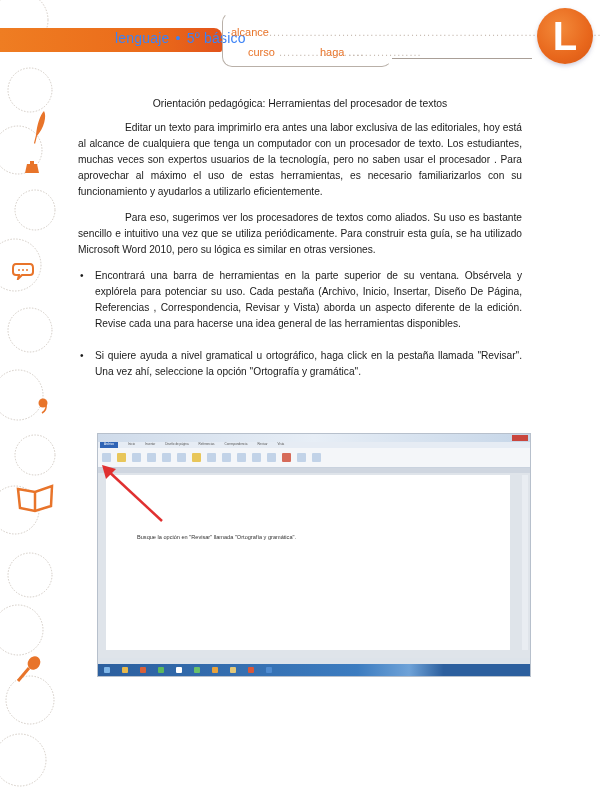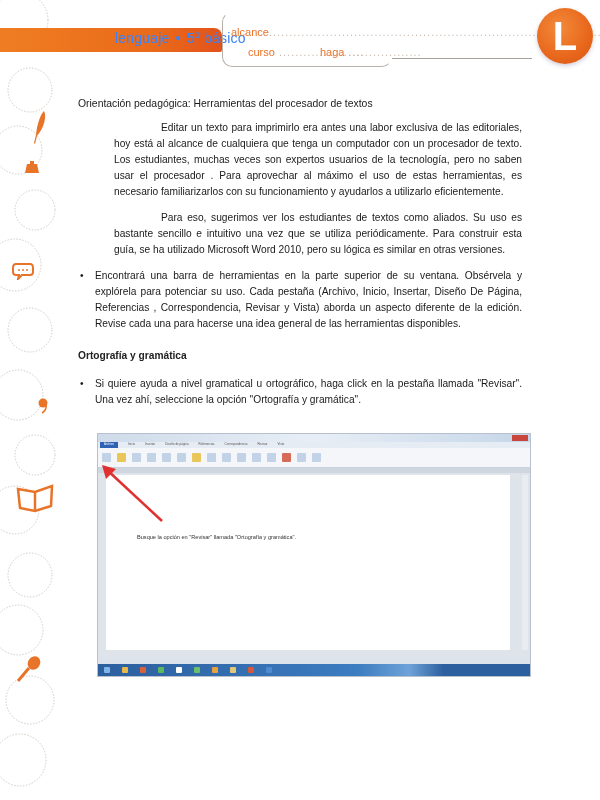--- a/index.html
+++ b/index.html
@@ -35,22 +35,22 @@
       background: radial-gradient(circle at 40% 35%, #f38a3a 0%, #e8671c 60%, #d55513 100%);
       box-shadow: 0 2px 4px rgba(120, 120, 160, 0.35);
     }
     .logo-letter {
       position: absolute; left: 537px; top: 8px; width: 56px; height: 56px;
       color: #ffffff; font-size: 40px; font-weight: bold; text-align: center; line-height: 56px;
     }
 
     
     .doc { position: absolute; left: 78px; top: 96px; width: 444px; font-size: 10.2px; line-height: 16px; }
-    .doc-title { text-align: left; font-size: 10.4px; margin-bottom: 8px; }
-    .para { text-align: justify; text-indent: 47px; margin-bottom: 10px; margin-left: 36px; }
+    .doc-title { text-align: center; font-size: 10.4px; margin-bottom: 8px; }
+    .para { text-align: justify; text-indent: 47px; margin-bottom: 10px; }
     .section-heading { font-weight: bold; font-size: 10.2px; margin: 4px 0 12px 0; color: #222; }
     .bullet { display: flex; margin-bottom: 16px; }
     .bullet-mark { width: 17px; flex-shrink: 0; padding-left: 2px; }
     .bullet-text { text-align: justify; }
 
     
     .shot {
       position: absolute; left: 97px; top: 433px; width: 434px; height: 244px;
       background: #dfe5ee; border: 1px solid #b7c0cc; overflow: hidden;
     }
@@ -137,28 +137,27 @@
 <div class="field" style="left:320px;top:46px">
   <span>haga</span><span class="dots"> ..................</span>
 </div>
 
 <div class="logo-circle"></div>
 <div class="logo-letter">L</div>
 
 <div class="doc">
   <div class="doc-title">Orientación pedagógica:  Herramientas del procesador de textos</div>
   <p class="para">Editar un texto para imprimirlo era antes una labor exclusiva de las editoriales, hoy está al alcance de cualquiera que tenga un computador con un procesador de texto.  Los estudiantes, muchas veces son expertos usuarios de la tecnología, pero no saben usar el procesador . Para aprovechar al máximo el uso de estas herramientas, es necesario familiarizarlos con su funcionamiento y ayudarlos a utilizarlo eficientemente.</p>
-  <p class="para">Para eso,  sugerimos ver los estudiantes de textos como aliados. Su uso es bastante sencillo e intuitivo una vez que se utiliza periódicamente. Para construir esta guía, se ha utilizado Microsoft Word 2010, pero su lógica es similar en otras versiones.</p>
+  <p class="para">Para eso,  sugerimos ver los procesadores de textos como aliados. Su uso es bastante sencillo e intuitivo una vez que se utiliza periódicamente. Para construir esta guía, se ha utilizado Microsoft Word 2010, pero su lógica es similar en otras versiones.</p>
 
   <div class="bullet">
     <span class="bullet-mark">•</span>
     <span class="bullet-text">Encontrará una barra de herramientas en la parte superior de su ventana. Obsérvela y explórela para potenciar su uso. Cada pestaña (Archivo, Inicio, Insertar, Diseño De Página, Referencias , Correspondencia, Revisar y Vista) aborda un aspecto diferente de la edición. Revise cada una para hacerse una idea general de las herramientas disponibles.</span>
   </div>
 
-  <div class="section-heading">Ortografía y gramática</div>
   <div class="bullet">
     <span class="bullet-mark">•</span>
     <span class="bullet-text">Si quiere ayuda a nivel gramatical u ortográfico, haga click en la pestaña llamada "Revisar". Una vez ahí, seleccione la opción "Ortografía y gramática".</span>
   </div>
 </div>
 
 <div class="shot">
   <div class="shot-titlebar">
     <div class="shot-close"></div>
   </div>

